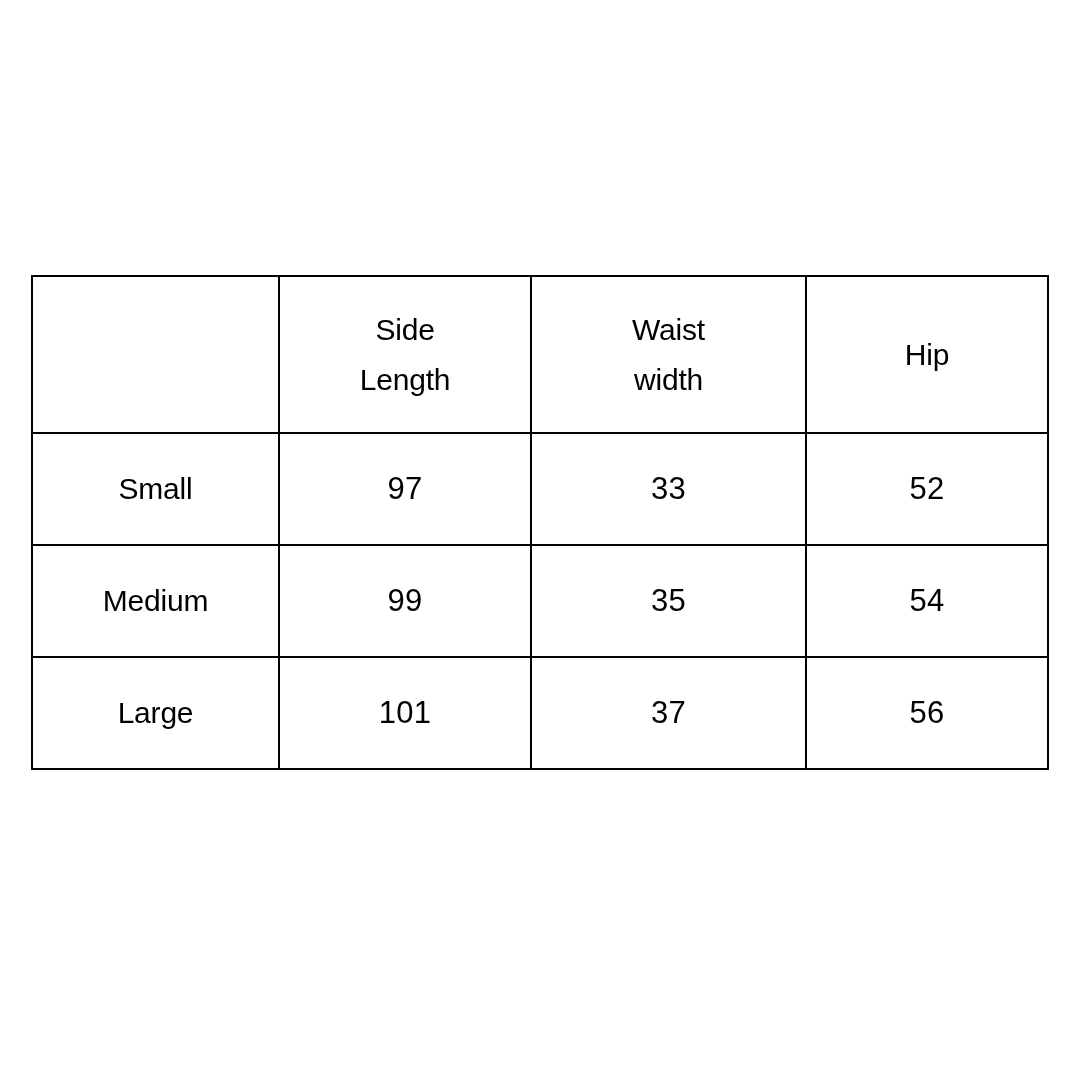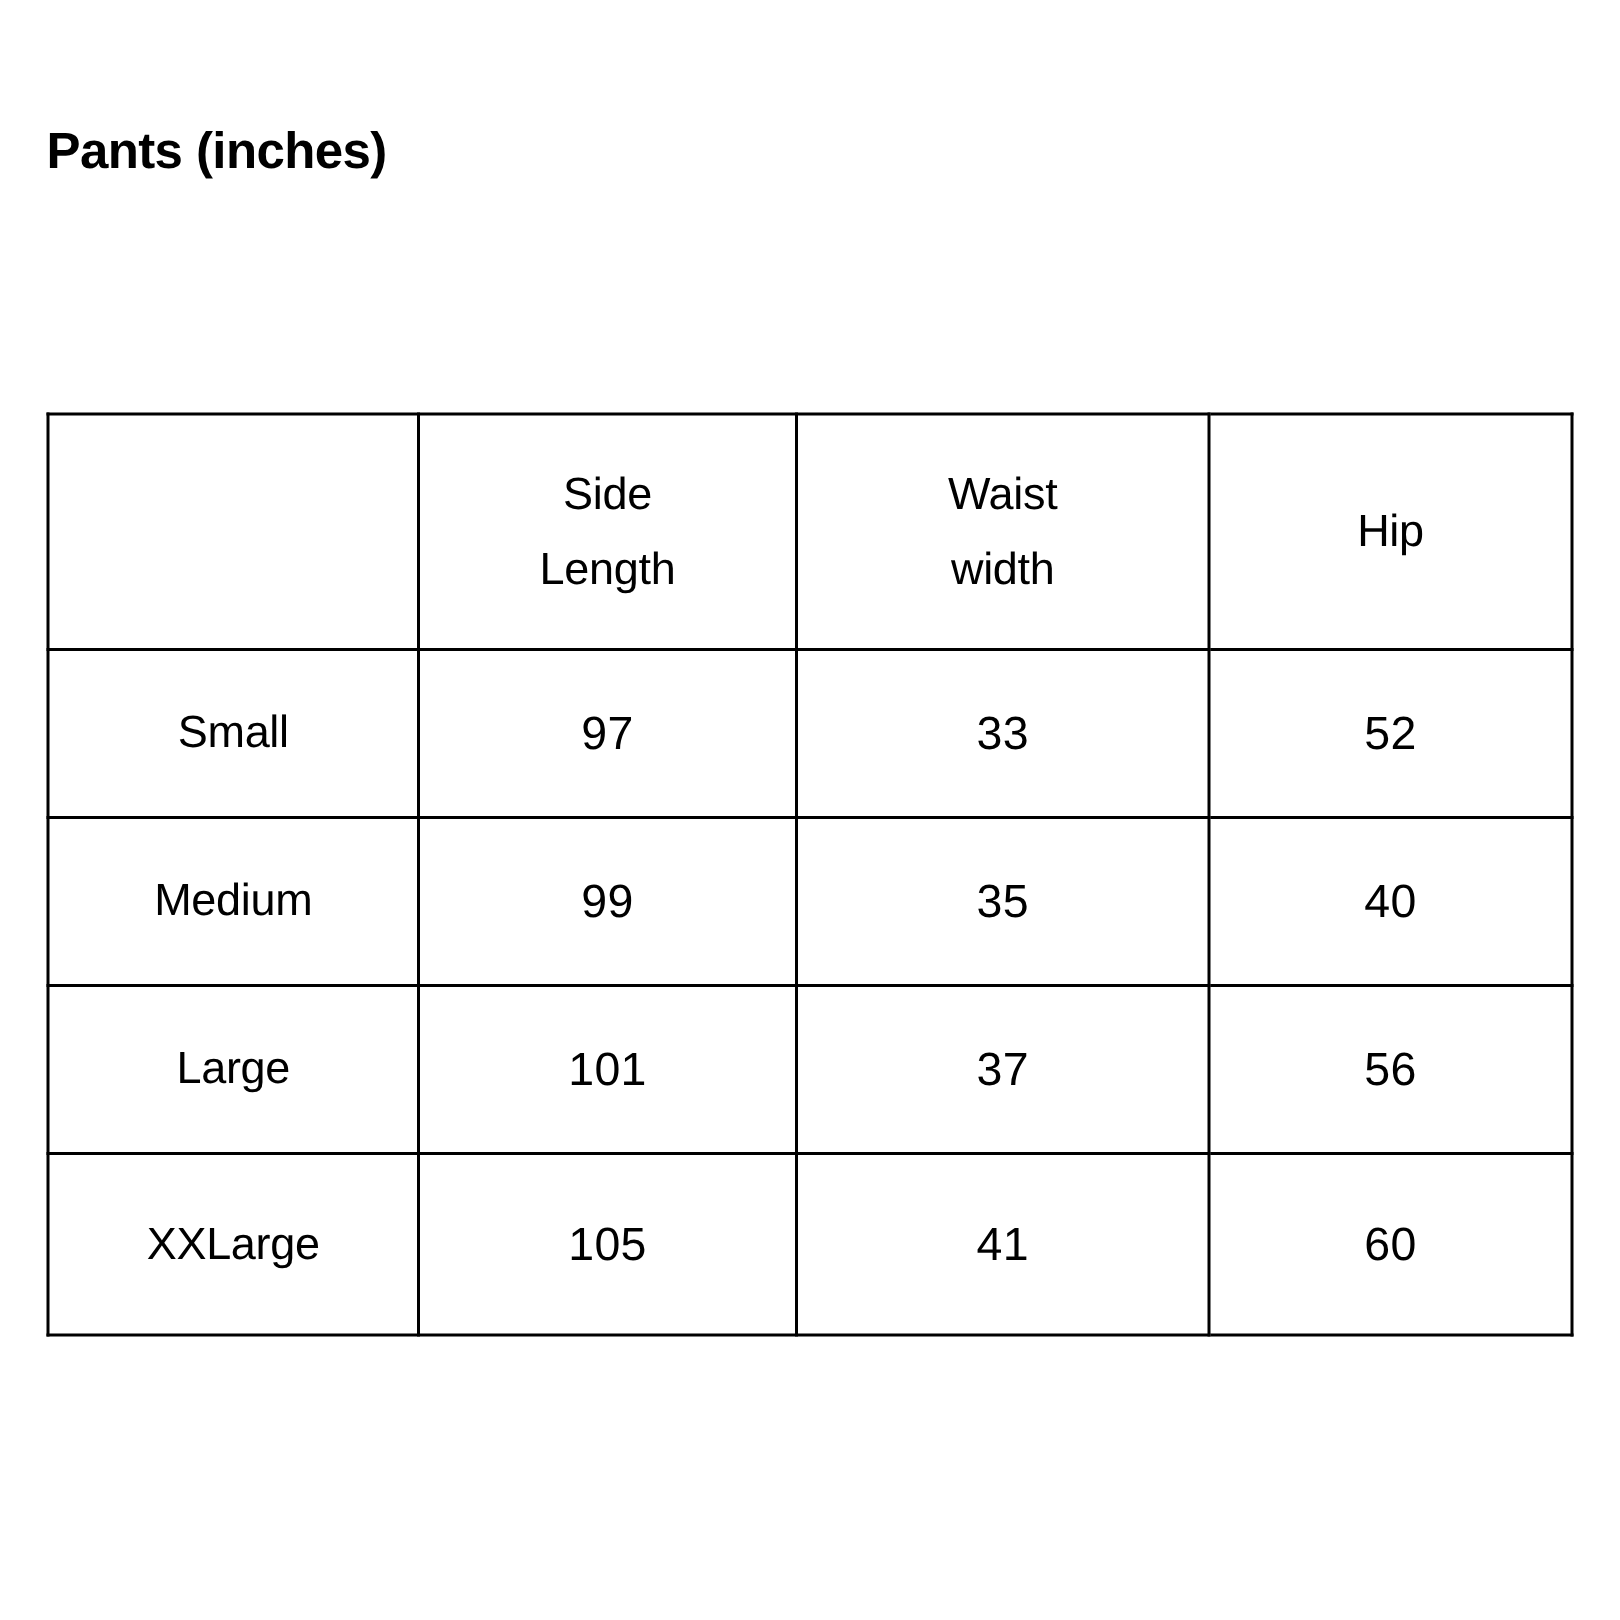--- a/index.html
+++ b/index.html
@@ -107,21 +107,20 @@
     font-weight: 400;
     letter-spacing: 0.2px;
   }
 </style>
 </head>
 <body>
 
 <div id="page">
 
   <div class="heading-block">
-    <h2 class="page-subtitle">Pants (inches)</h2>
   </div>
 
   <div class="size-table-wrap">
     <table class="size-table">
       <colgroup>
         <col class="c-size">
         <col class="c-side">
         <col class="c-waist">
         <col class="c-hip">
       </colgroup>
@@ -150,31 +149,25 @@
         <tr>
           <td class="row-head">Small</td>
           <td class="data-cell">97</td>
           <td class="data-cell">33</td>
           <td class="data-cell">52</td>
         </tr>
         <tr>
           <td class="row-head">Medium</td>
           <td class="data-cell">99</td>
           <td class="data-cell">35</td>
-          <td class="data-cell">40</td>
+          <td class="data-cell">54</td>
         </tr>
         <tr>
           <td class="row-head">Large</td>
           <td class="data-cell">101</td>
           <td class="data-cell">37</td>
           <td class="data-cell">56</td>
-        </tr>
-        <tr class="last-row">
-          <td class="row-head">XXLarge</td>
-          <td class="data-cell">105</td>
-          <td class="data-cell">41</td>
-          <td class="data-cell">60</td>
         </tr>
       </tbody>
     </table>
   </div>
 
 </div>
 
 </body></html>

